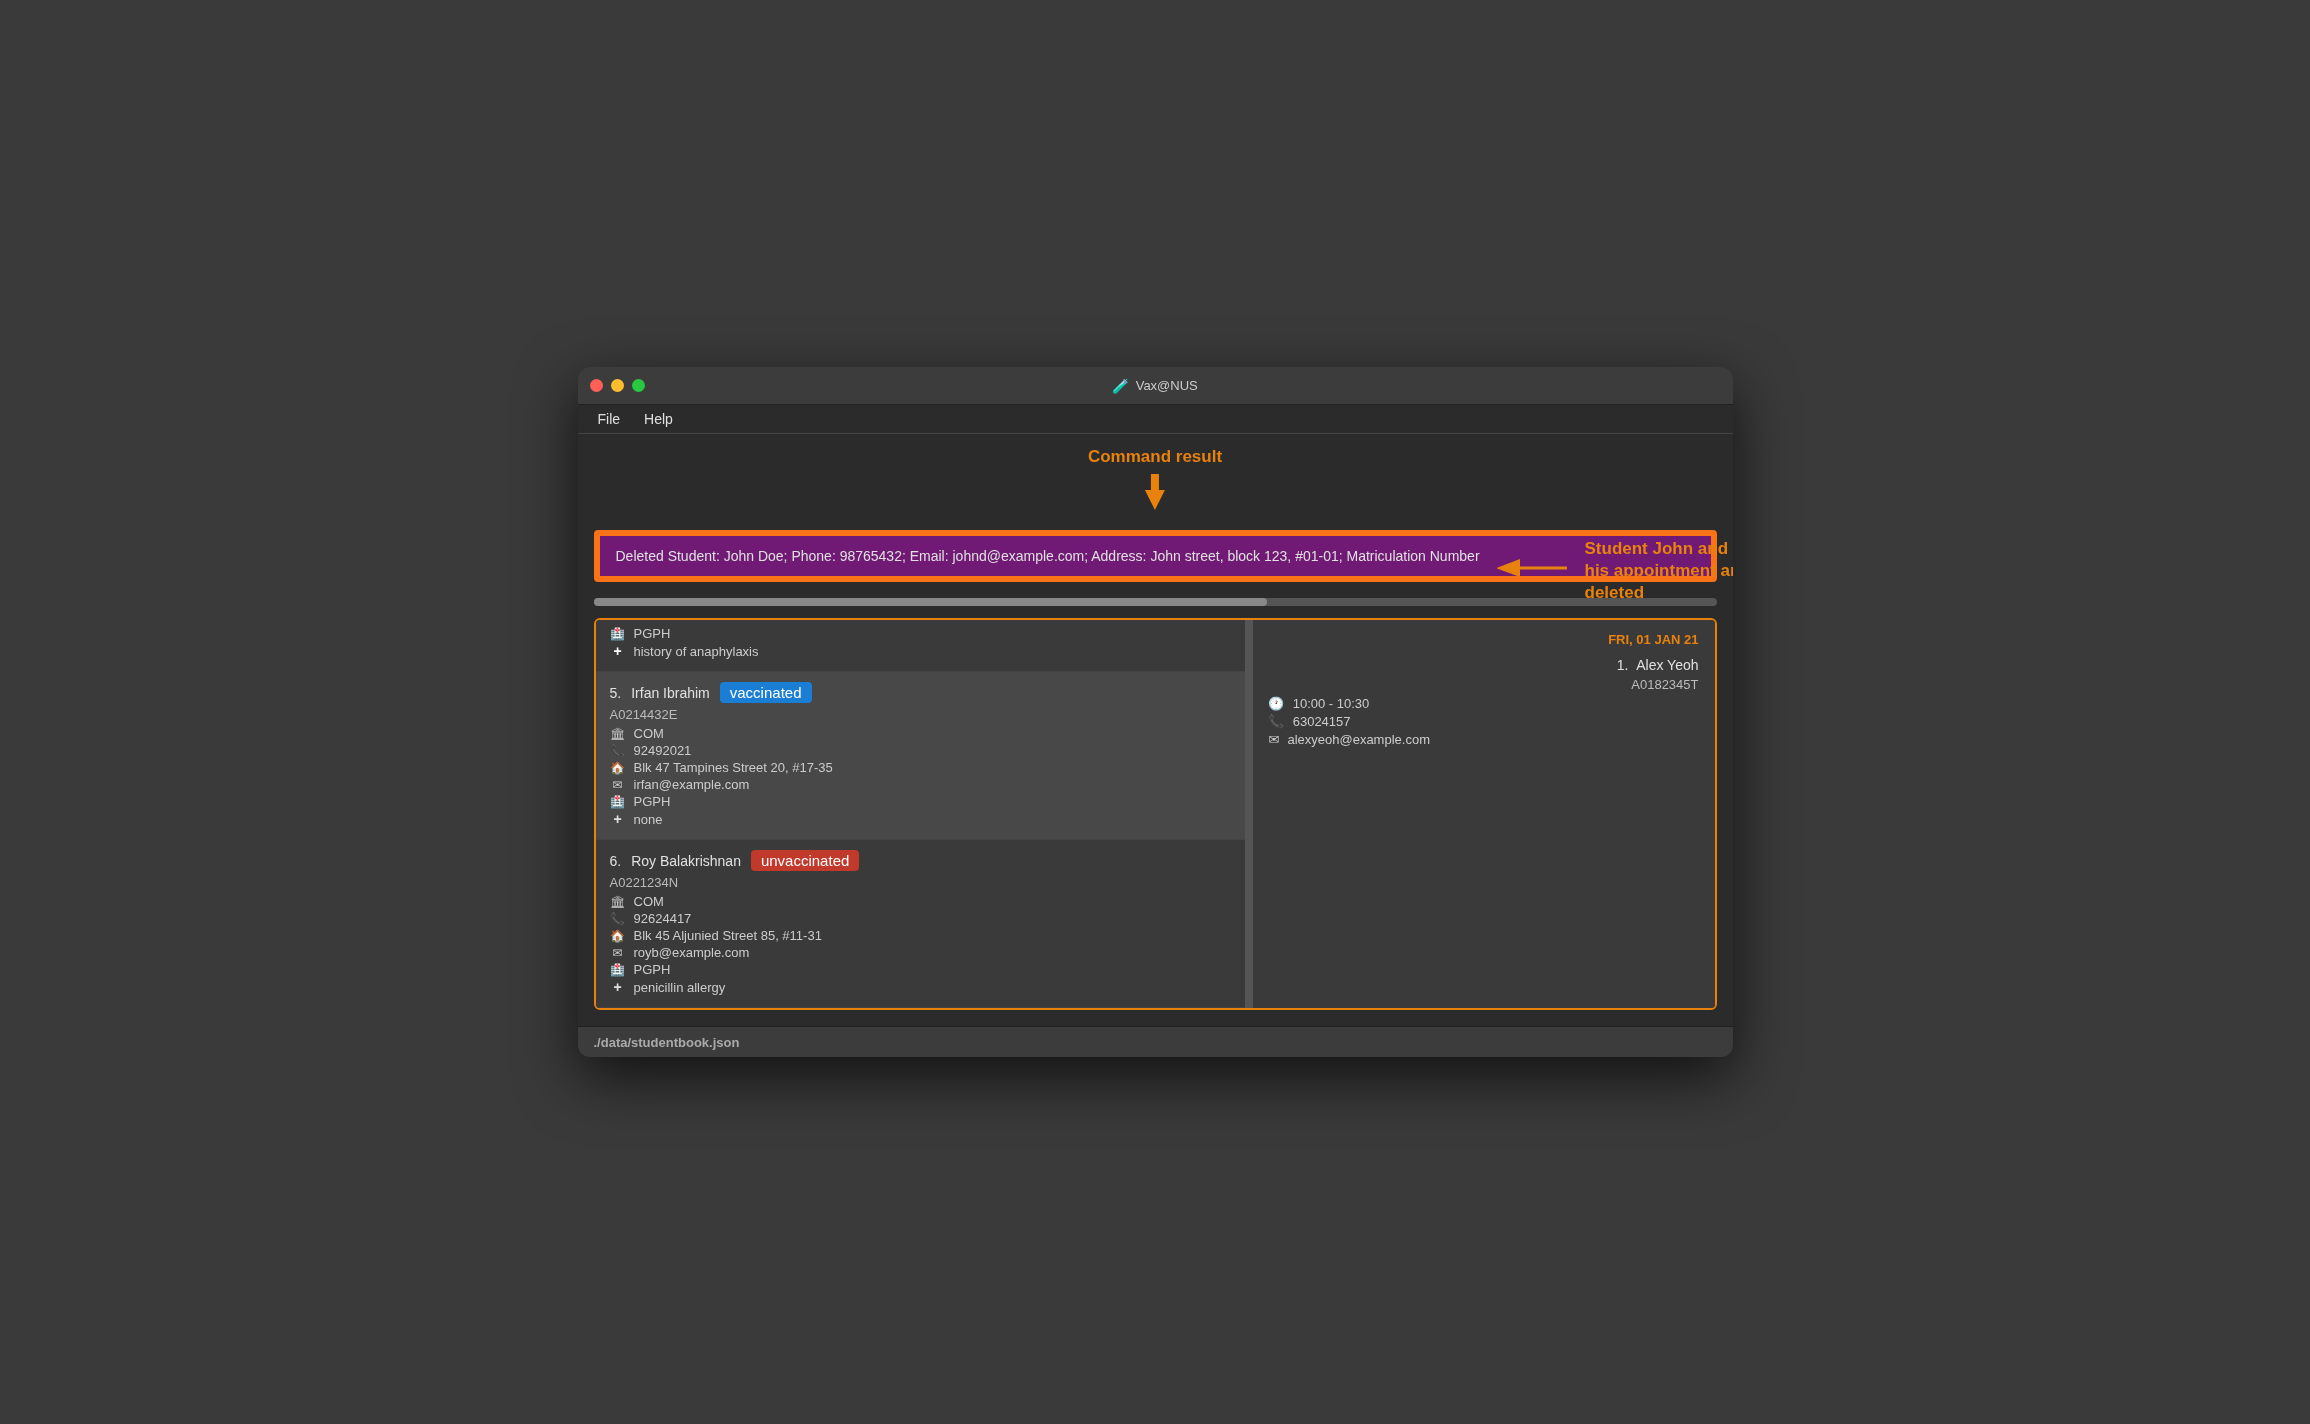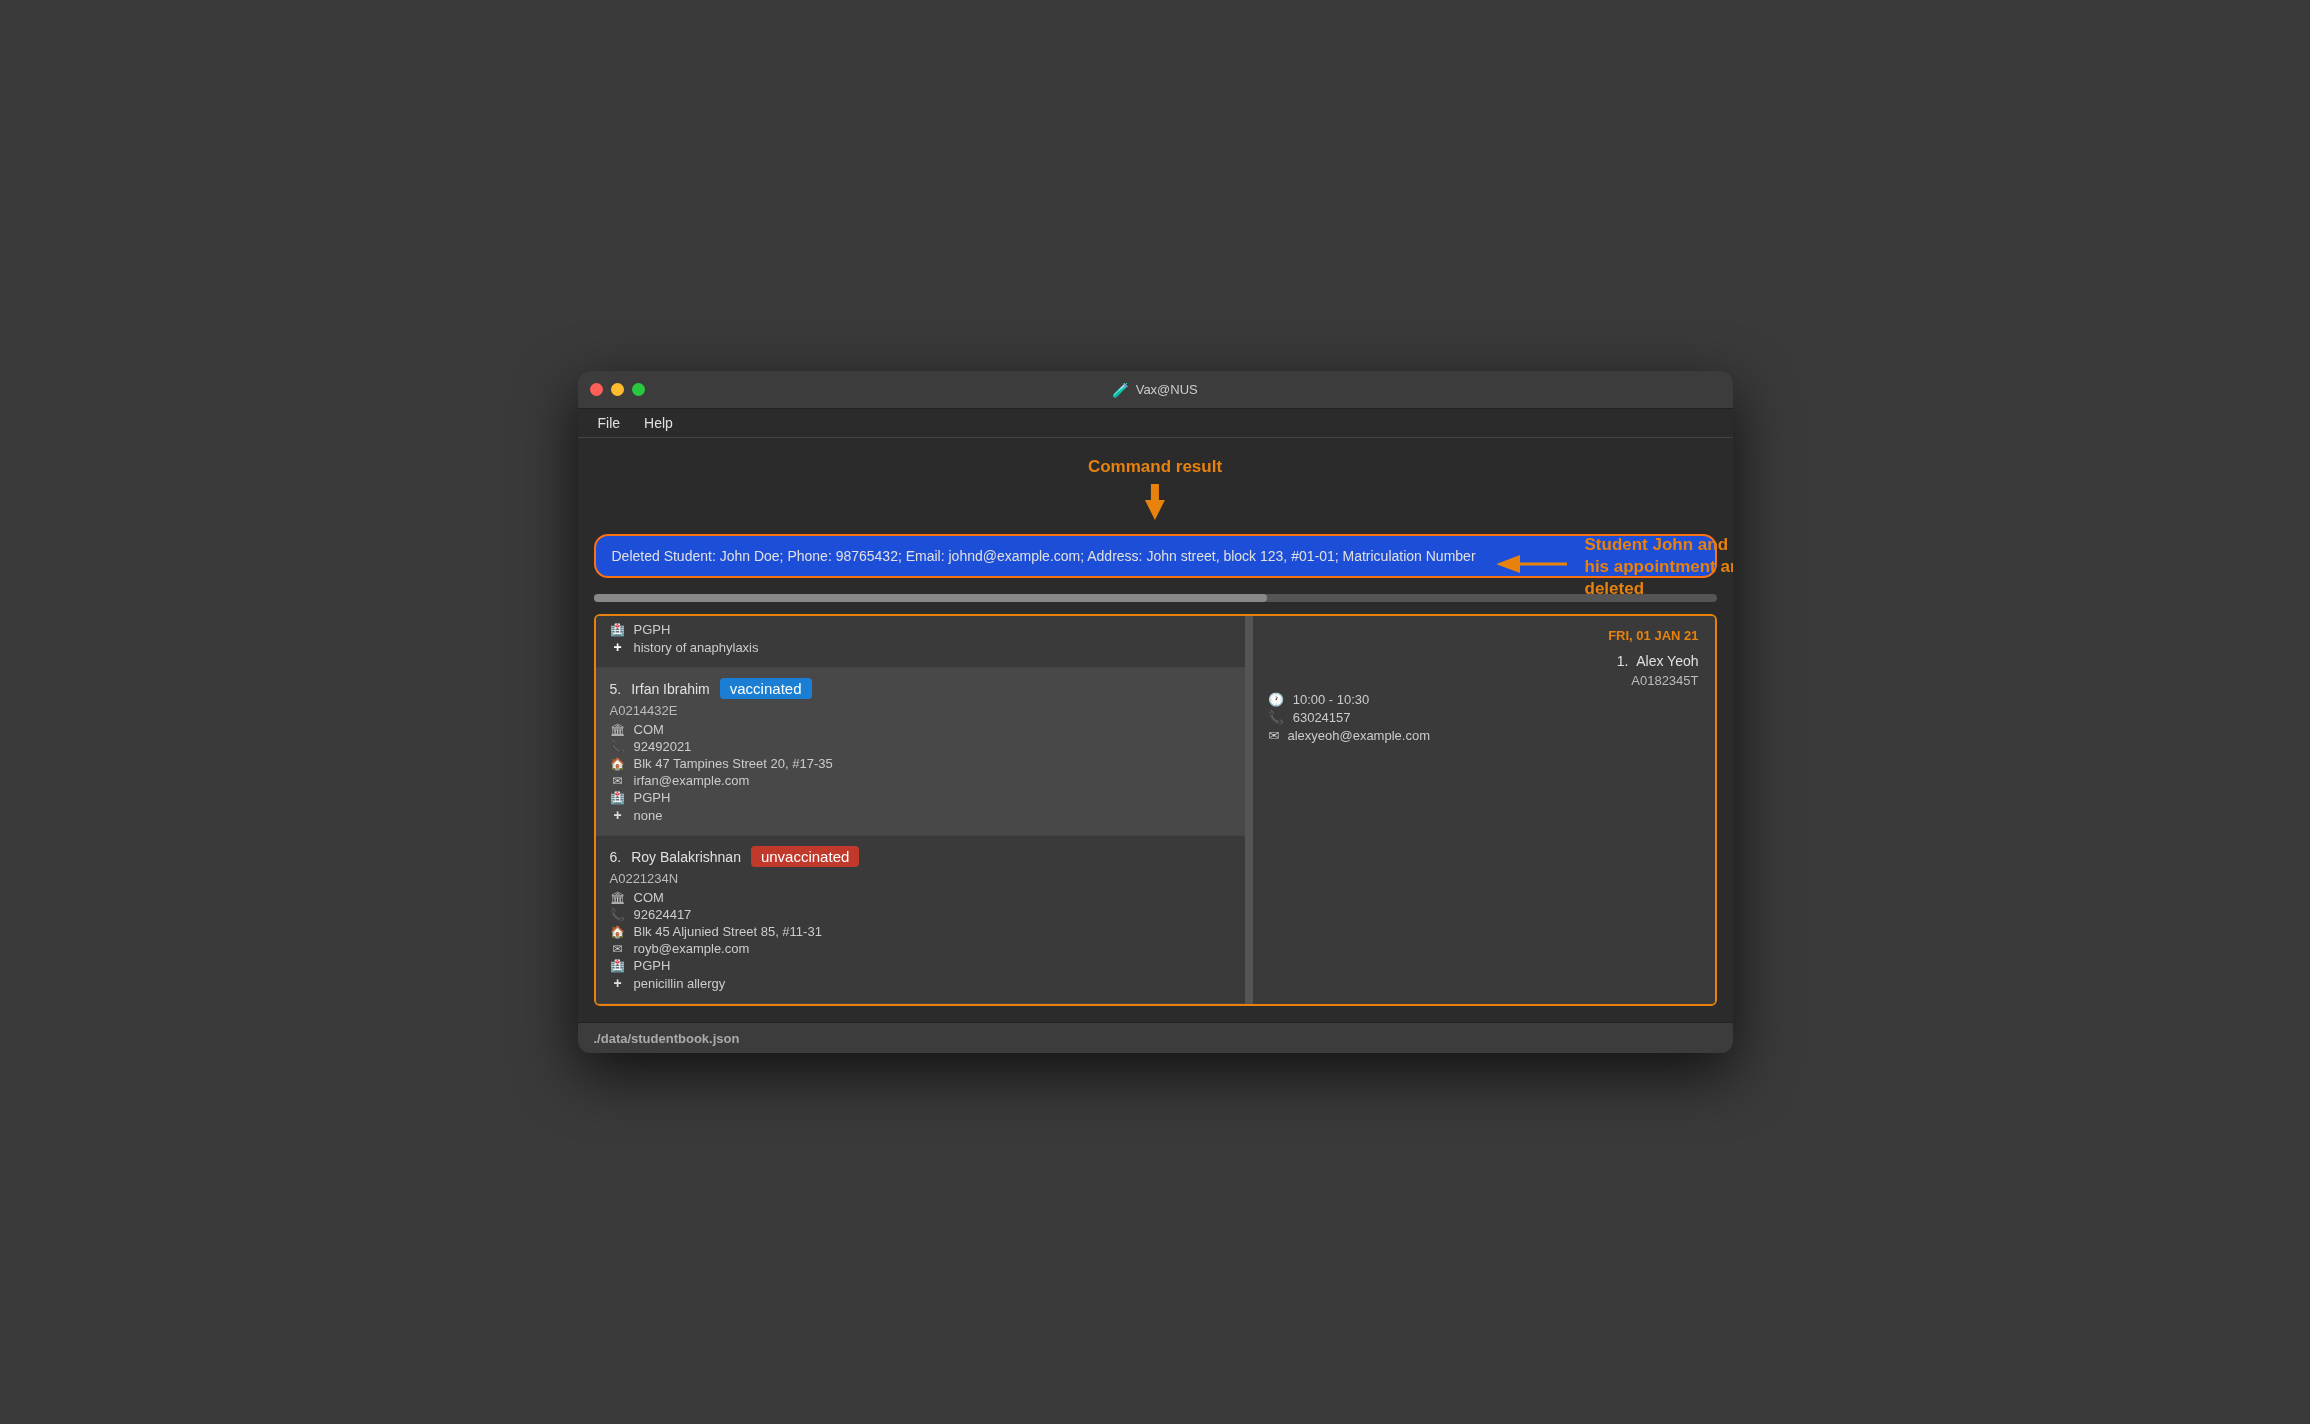--- a/index.html
+++ b/index.html
@@ -65,23 +65,23 @@
       font-size: 14px;
       padding: 2px 4px;
       cursor: pointer;
     }
     .content-area {
       padding: 16px;
       position: relative;
     }
     
     .result-box {
-      border: 2px solid #f97316;
-      border-radius: 14px;
-      background: #1d4ed8;
+      border: 6px solid #f97316;
+      border-radius: 4px;
+      background: #701a75;
       padding: 12px 16px;
       margin-top: 60px;
       margin-bottom: 16px;
       overflow: hidden;
     }
     .result-text {
       color: #e0e0e0;
       font-size: 14px;
       white-space: nowrap;
     }
@@ -238,21 +238,21 @@
     </div>
   </div>
 
   <div class="menu-bar">
     <span class="menu-item">File</span>
     <span class="menu-item">Help</span>
   </div>
 
   <div class="content-area">
 
-    <div style="position: absolute; top: 18px; left: 50%; transform: translateX(-50%); text-align: center; z-index: 10; pointer-events: none;">
+    <div style="position: absolute; top: 12px; left: 50%; transform: translateX(-50%); text-align: center; z-index: 10; pointer-events: none;">
       <div style="color: #e8820c; font-weight: bold; font-size: 17px; line-height: 1.3;">Command
 result</div>
       <div style="margin-top: 4px; display: flex; justify-content: center;">
         <svg width="30" height="40" viewBox="0 0 30 40">
           <polygon points="15,38 5,18 11,18 11,2 19,2 19,18 25,18" fill="#e8820c"></polygon>
         </svg>
       </div>
     </div>
 
     <div class="result-box" style="margin-top: 80px;">

